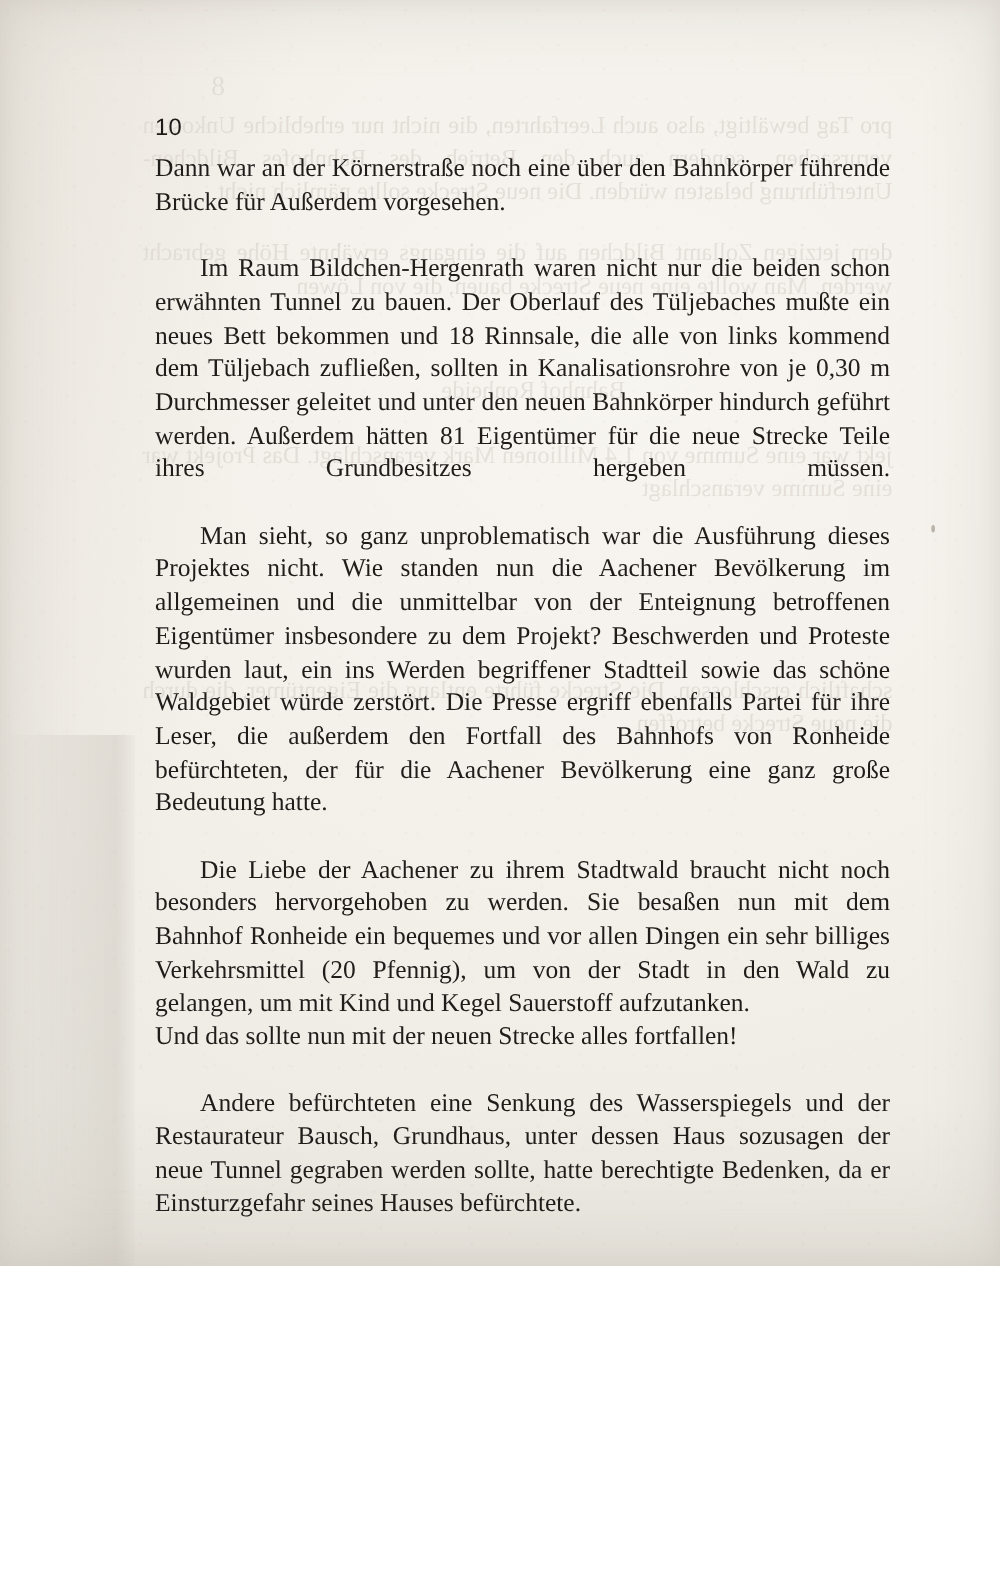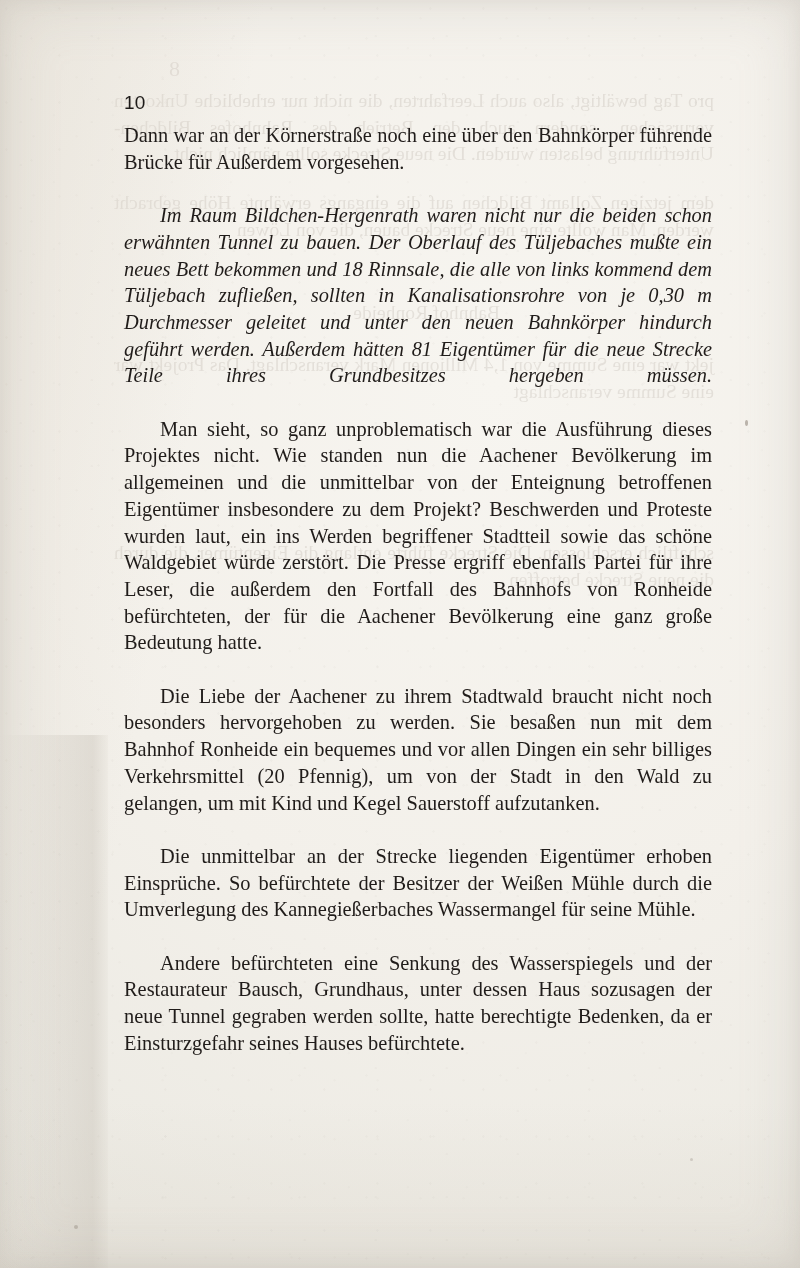--- a/index.html
+++ b/index.html
@@ -5,21 +5,21 @@
 <style>
   html, body {
     margin: 0;
     padding: 0;
     background: #ffffff;
   }
 
   #page {
     position: relative;
     width: 800px;
-    height: 1268px;
+    height: 1013px;
     overflow: hidden;
     background: #f3f0ea;
     font-family: "Liberation Serif", "DejaVu Serif", serif;
     -webkit-font-smoothing: antialiased;
   }
 
   
   .paper-base {
     position: absolute;
     inset: 0;
@@ -131,21 +131,20 @@
   }
 
   
   .para.gap-before {
     margin-top: 26.7px;
   }
 
   
   .para.full-justify {
     text-align-last: justify;
-    font-style: italic;
   }
 
   
   .speck {
     position: absolute;
     background: #8c8277;
     border-radius: 50%;
     pointer-events: none;
   }
 </style>
@@ -169,21 +168,21 @@
   <div class="gutter-shade"></div>
   <div class="grain"></div>
 
   <div class="folio">10</div>
 
   <div class="column">
     <p class="para">Dann war an der Körnerstraße noch eine über den Bahnkörper führende Brücke für Außerdem vorgesehen.</p>
     <p class="para indent gap-before full-justify">Im Raum Bildchen-Hergenrath waren nicht nur die beiden schon erwähnten Tunnel zu bauen. Der Oberlauf des Tüljebaches mußte ein neues Bett bekommen und 18 Rinnsale, die alle von links kommend dem Tüljebach zufließen, sollten in Kanalisationsrohre von je 0,30 m Durchmesser geleitet und unter den neuen Bahnkörper hindurch geführt werden. Außerdem hätten 81 Eigentümer für die neue Strecke Teile ihres Grundbesitzes hergeben müssen.</p>
     <p class="para indent gap-before">Man sieht, so ganz unproblematisch war die Ausführung dieses Projektes nicht. Wie standen nun die Aachener Bevölkerung im allgemeinen und die unmittelbar von der Enteignung betroffenen Eigentümer insbesondere zu dem Projekt? Beschwerden und Proteste wurden laut, ein ins Werden begriffener Stadtteil sowie das schöne Waldgebiet würde zerstört. Die Presse ergriff ebenfalls Partei für ihre Leser, die außerdem den Fortfall des Bahnhofs von Ronheide befürchteten, der für die Aachener Bevölkerung eine ganz große Bedeutung hatte.</p>
     <p class="para indent gap-before">Die Liebe der Aachener zu ihrem Stadtwald braucht nicht noch besonders hervorgehoben zu werden. Sie besaßen nun mit dem Bahnhof Ronheide ein bequemes und vor allen Dingen ein sehr billiges Verkehrsmittel (20 Pfennig), um von der Stadt in den Wald zu gelangen, um mit Kind und Kegel Sauerstoff aufzutanken.</p>
-    <p class="para indent gap-before">Die unmittelbar an der Strecke liegenden Eigentümer erhoben Einsprüche. So befürchtete der Besitzer der Weißen Mühle durch die Umverlegung des Kannegießerbaches Wassermangel für seine Mühle.</p>
+    <p class="para">Und das sollte nun mit der neuen Strecke alles fortfallen!</p>
     <p class="para indent gap-before">Andere befürchteten eine Senkung des Wasserspiegels und der Restaurateur Bausch, Grundhaus, unter dessen Haus sozusagen der neue Tunnel gegraben werden sollte, hatte berechtigte Bedenken, da er Einsturzgefahr seines Hauses befürchtete.</p>
   </div>
 
   <span class="speck" style="left:745px; top:420px; width:3px;  height:6px;  opacity:0.55;"></span>
   <span class="speck" style="left:74px;  top:1225px; width:4px; height:4px;  opacity:0.40;"></span>
   <span class="speck" style="left:690px; top:1158px; width:3px; height:3px;  opacity:0.30;"></span>
 
   <div class="edge-vignette"></div>
 </div>
 

